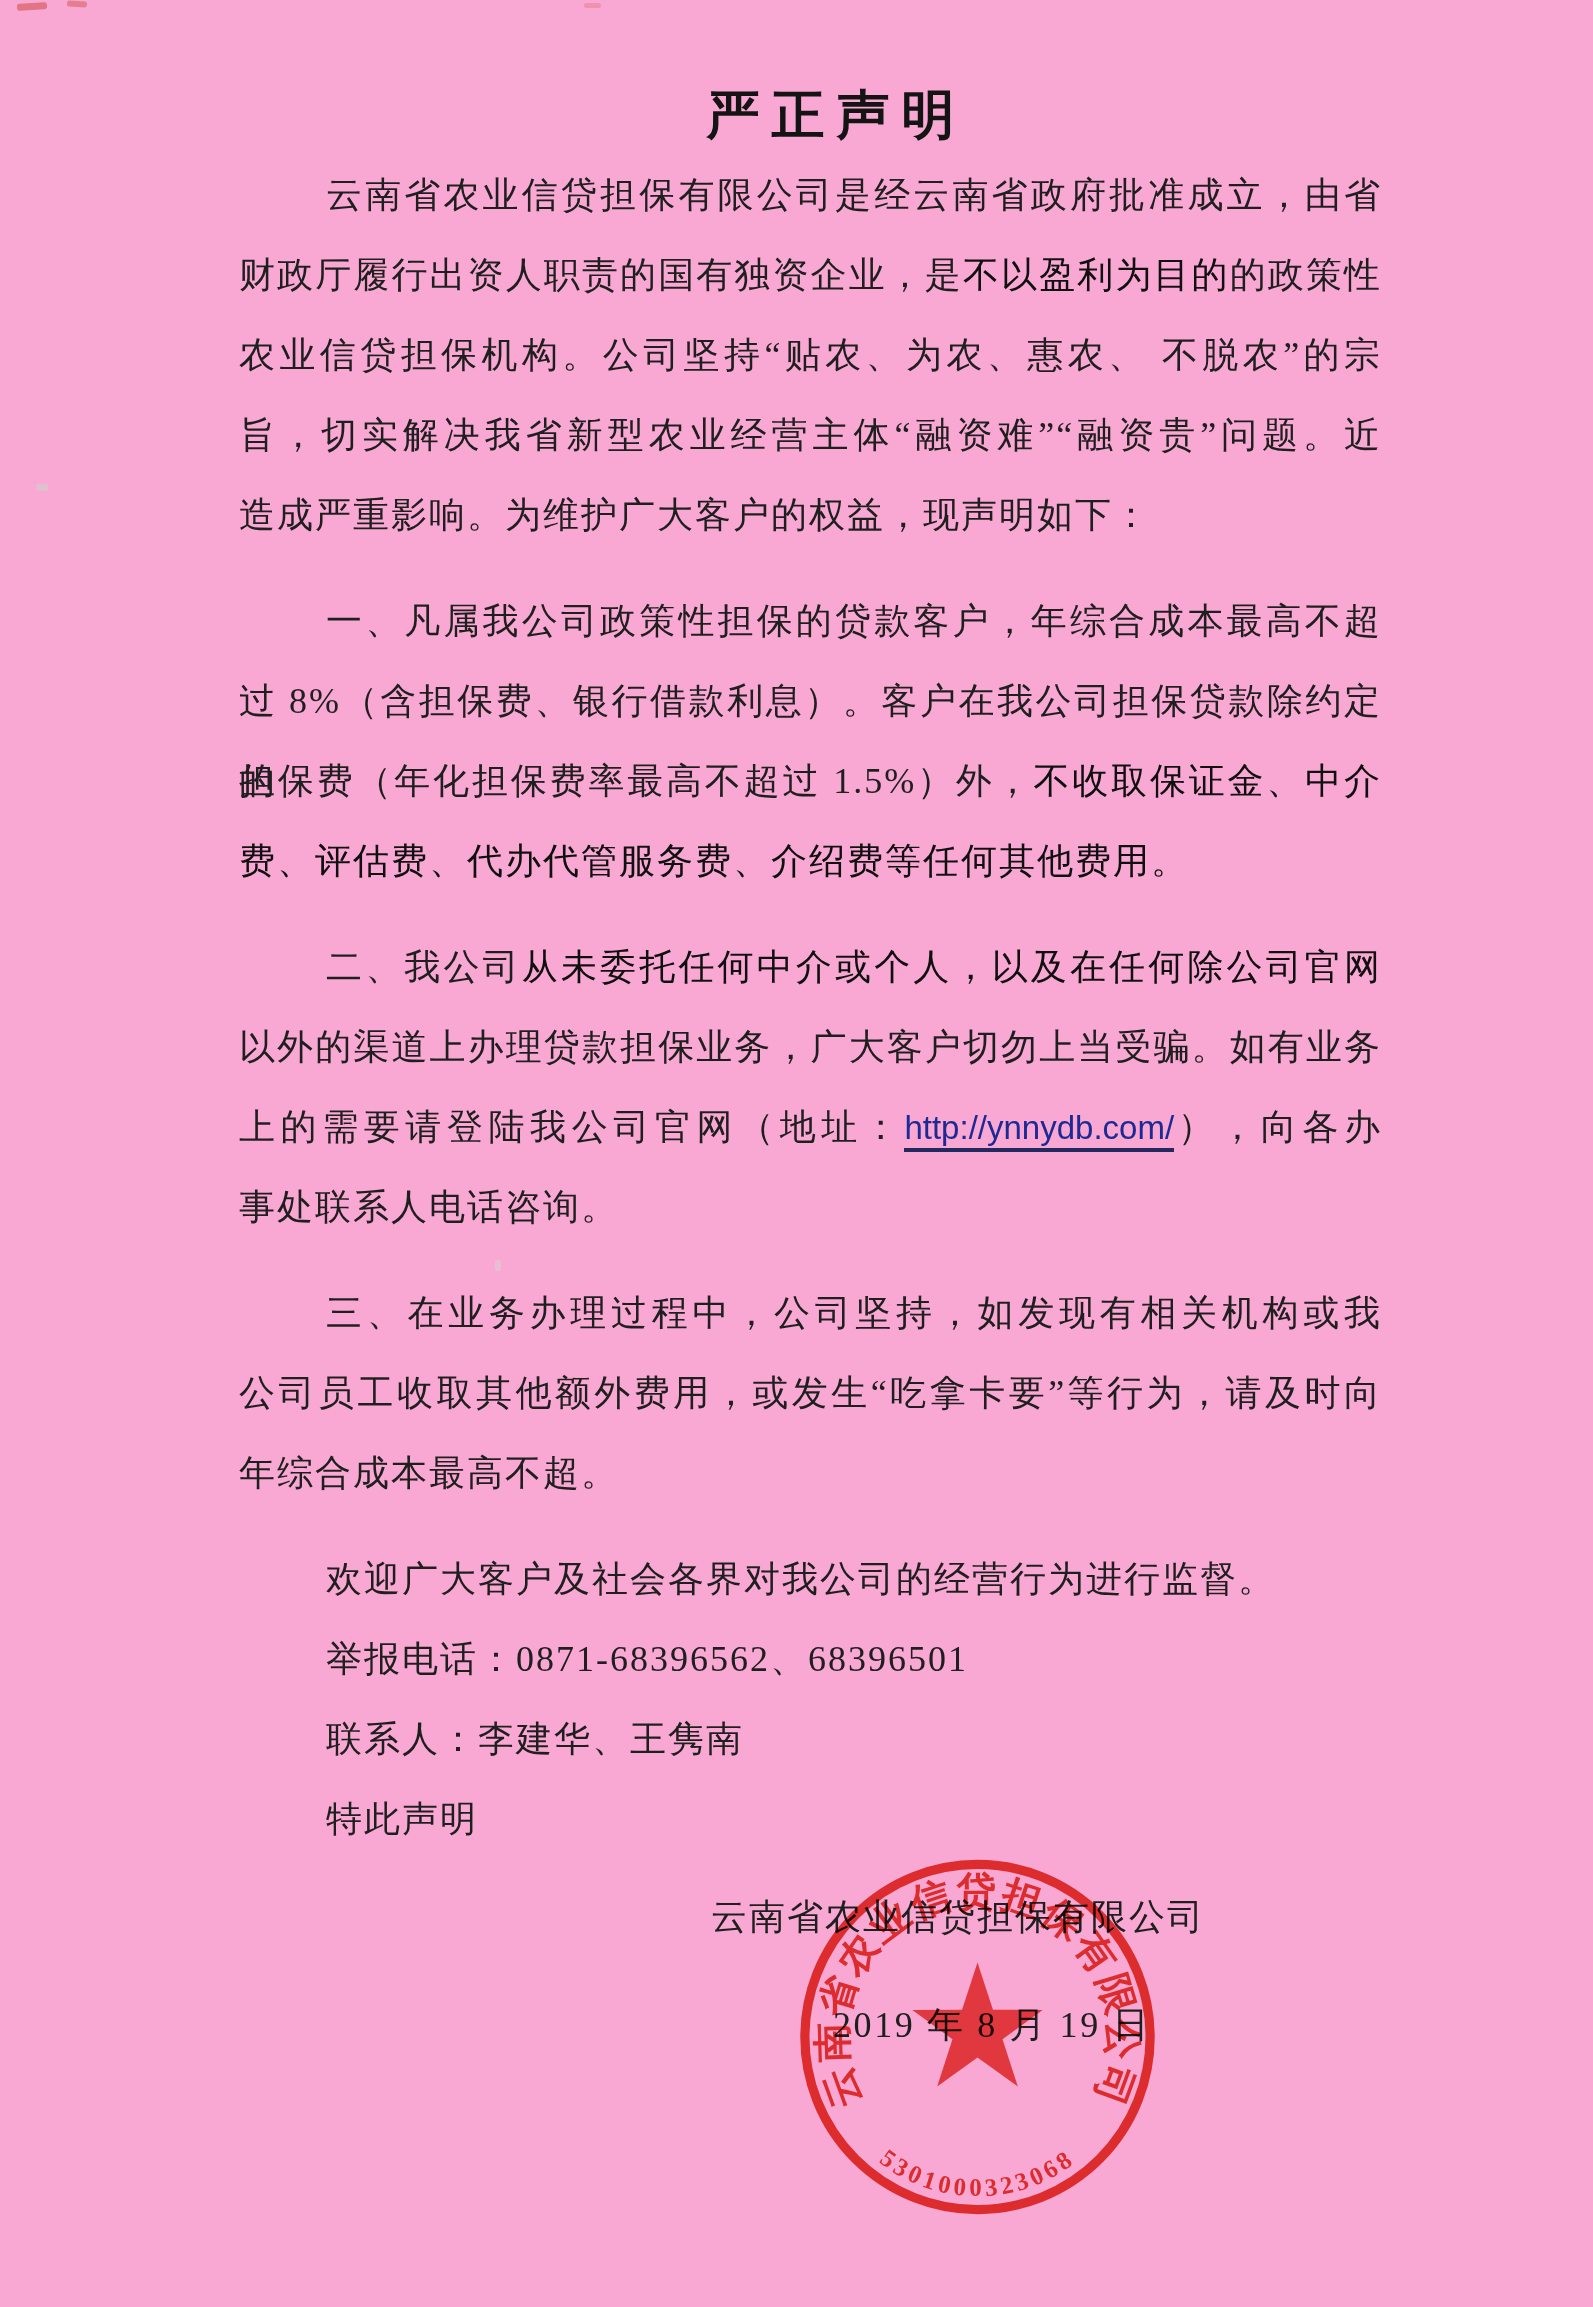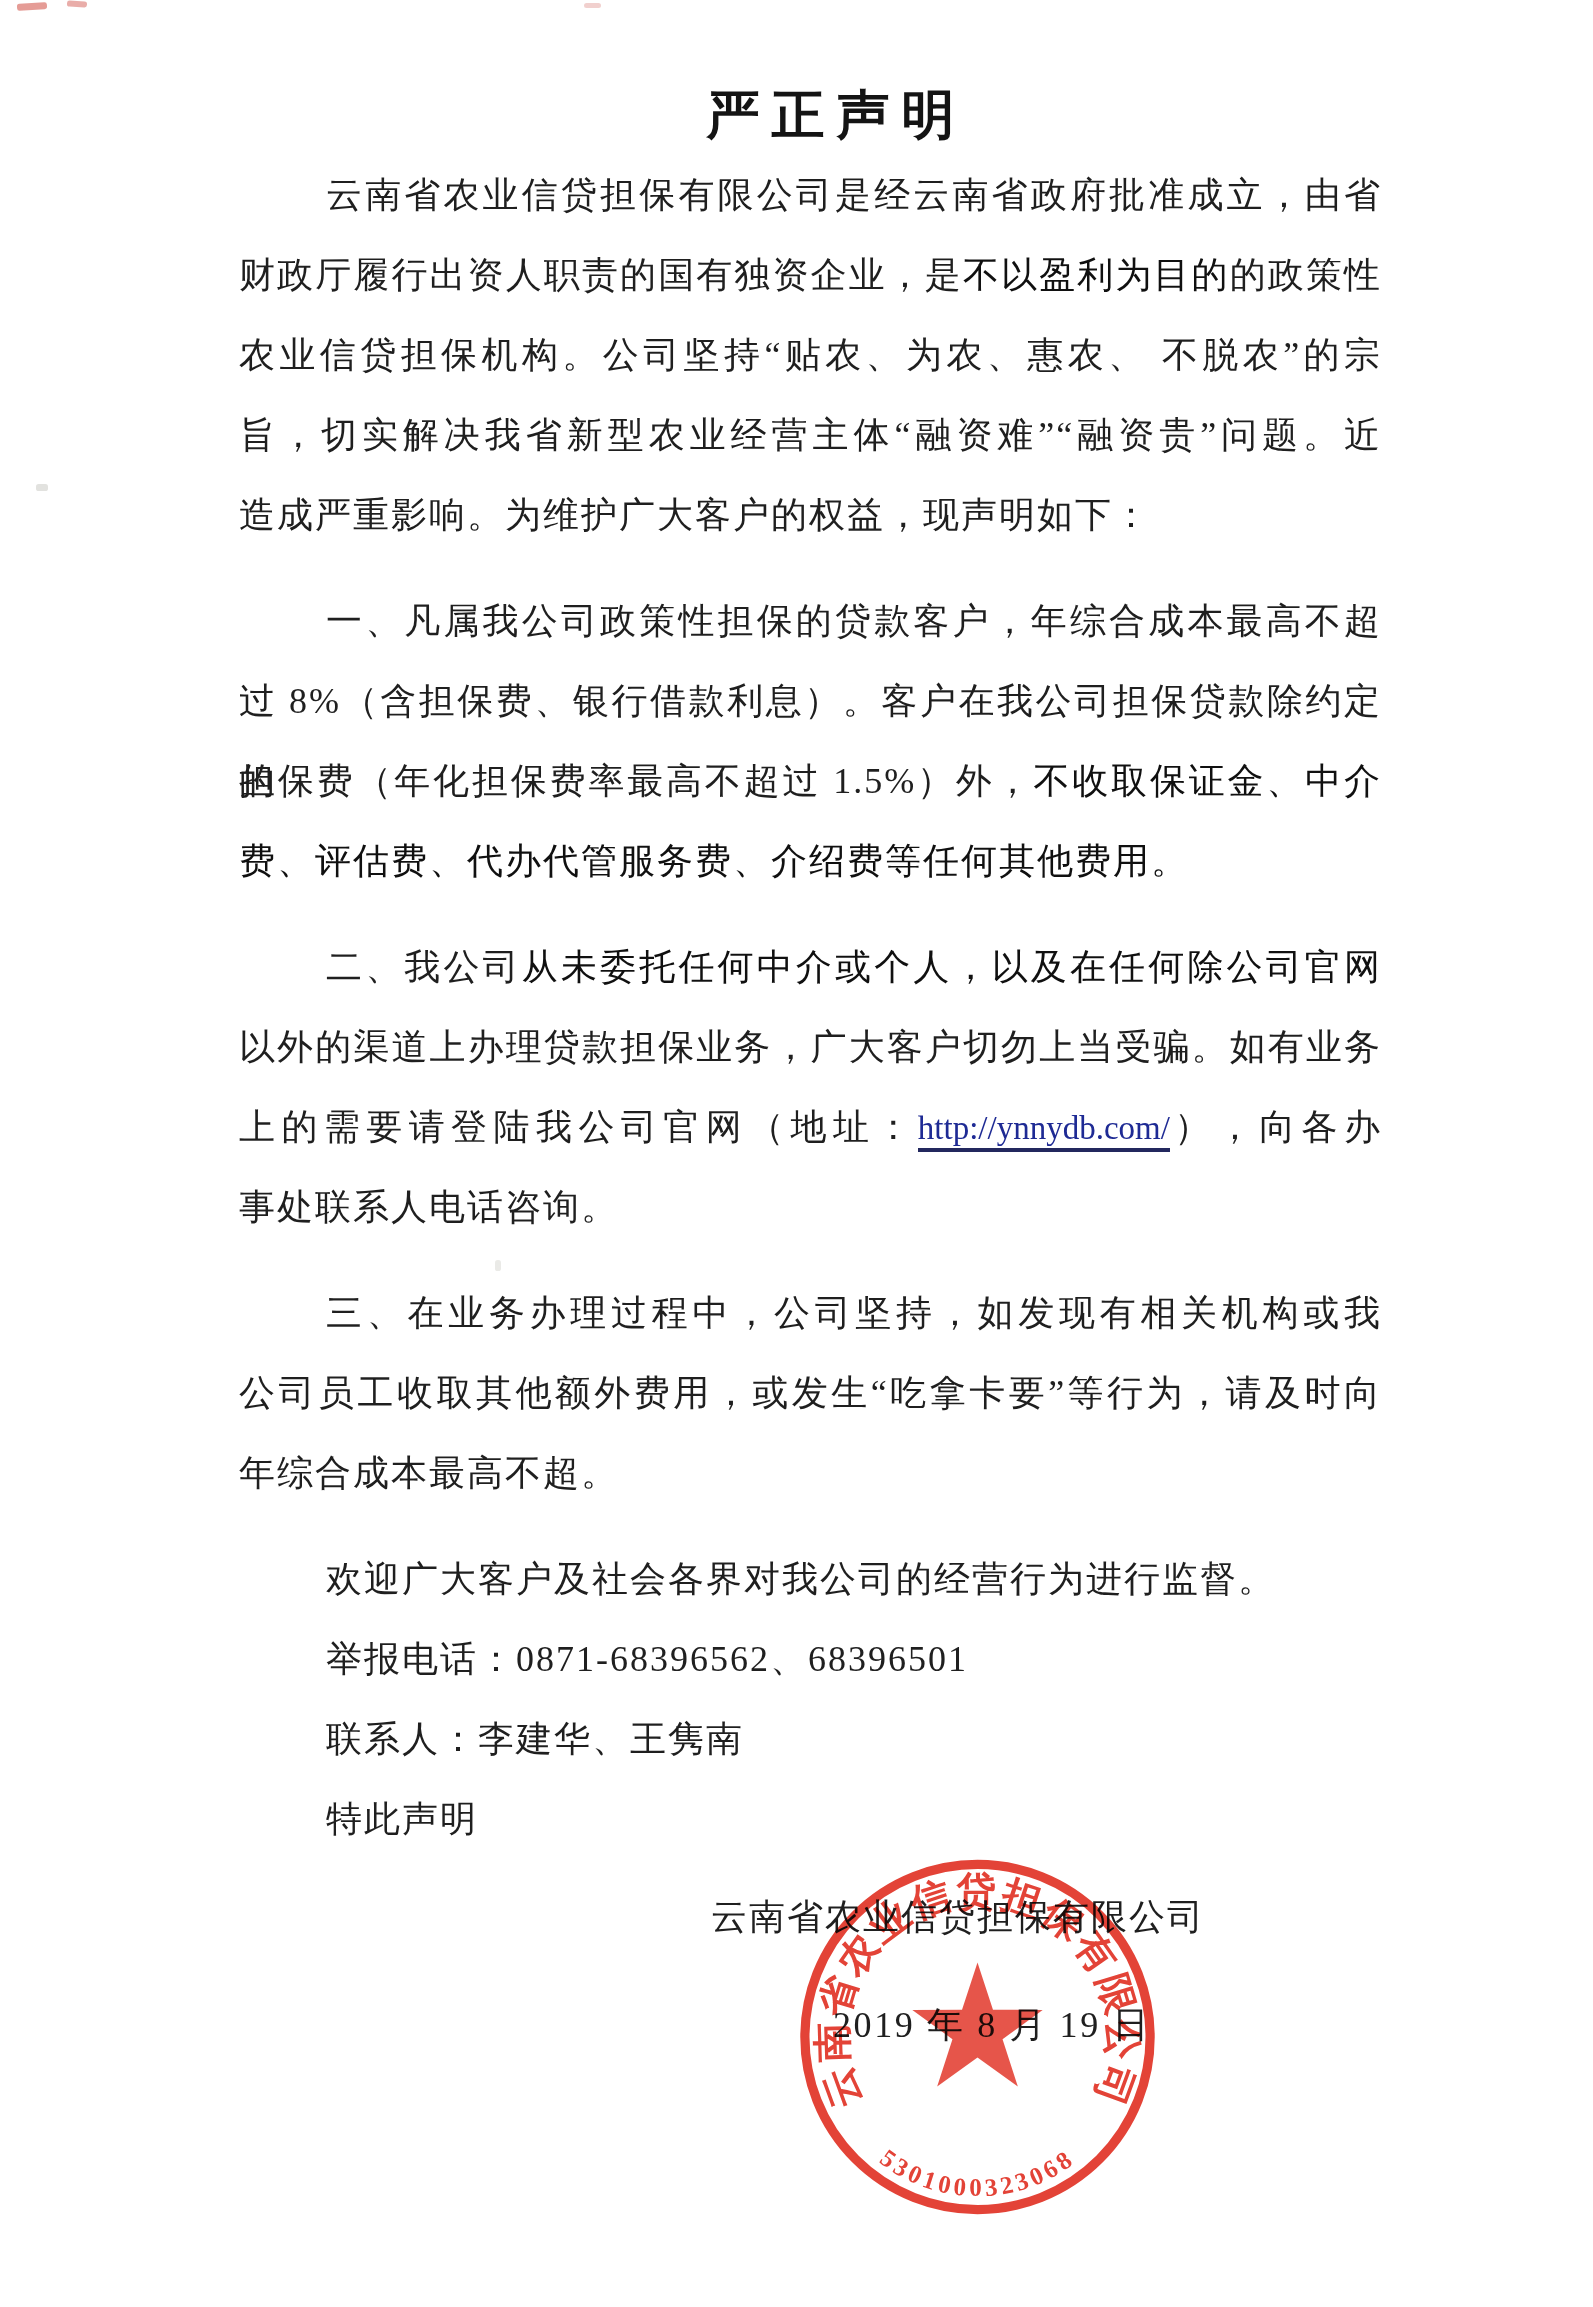--- a/index.html
+++ b/index.html
@@ -1,38 +1,38 @@
 <!DOCTYPE html>
 <html lang="zh" style="font-size:10.5px"><head>
 <meta charset="utf-8">
 <style>
   html,body{margin:0;padding:0;background:#e9e9e6;}
   .page{
     position:relative;width:1593px;height:2307px;margin:0 auto;
-    background:#ffffff;overflow:hidden;
+    background:#f9a8d4;overflow:hidden;
     font-family:"Liberation Serif","DejaVu Serif",serif;color:#1f1f1f;
   }
   .title{
     position:absolute;left:239px;top:89px;width:1143px;margin:0;
     text-align:center;font-size:53px;font-weight:bold;letter-spacing:12px;
     color:#141414;transform:translateX(26px);line-height:1;
   }
   .content{
     position:absolute;left:239px;top:155px;width:1143px;
     font-size:36px;letter-spacing:2px;line-height:80px;
   }
   .para{margin:0;}
   .para.spaced{margin-top:26px;}
   .line{height:80px;text-align:justify;overflow:visible;}
   .line.full{text-align-last:justify;}
   .line.indent{padding-left:87px;}
   .seg-b{font-weight:normal;color:#101010;}
   .lnk{
     color:#1e2a94;text-decoration:none;cursor:pointer;
-    font-family:Liberation Serif, serif;
+    font-family:Liberation Sans, sans-serif;
     font-size:33px;letter-spacing:0;
     border-bottom:4px solid #23285e;padding-bottom:2px;
   }
   .sig-line{margin-top:18.4px;padding-left:472px;height:80px;}
   .date-line{margin-top:28px;padding-left:594px;height:80px;letter-spacing:2.6px;}
   .seal{
     position:absolute;left:795px;top:1854px;width:365px;height:366px;
     mix-blend-mode:multiply;opacity:.96;
   }
   .seal-arc{font-size:60px;letter-spacing:4px;font-weight:600;

